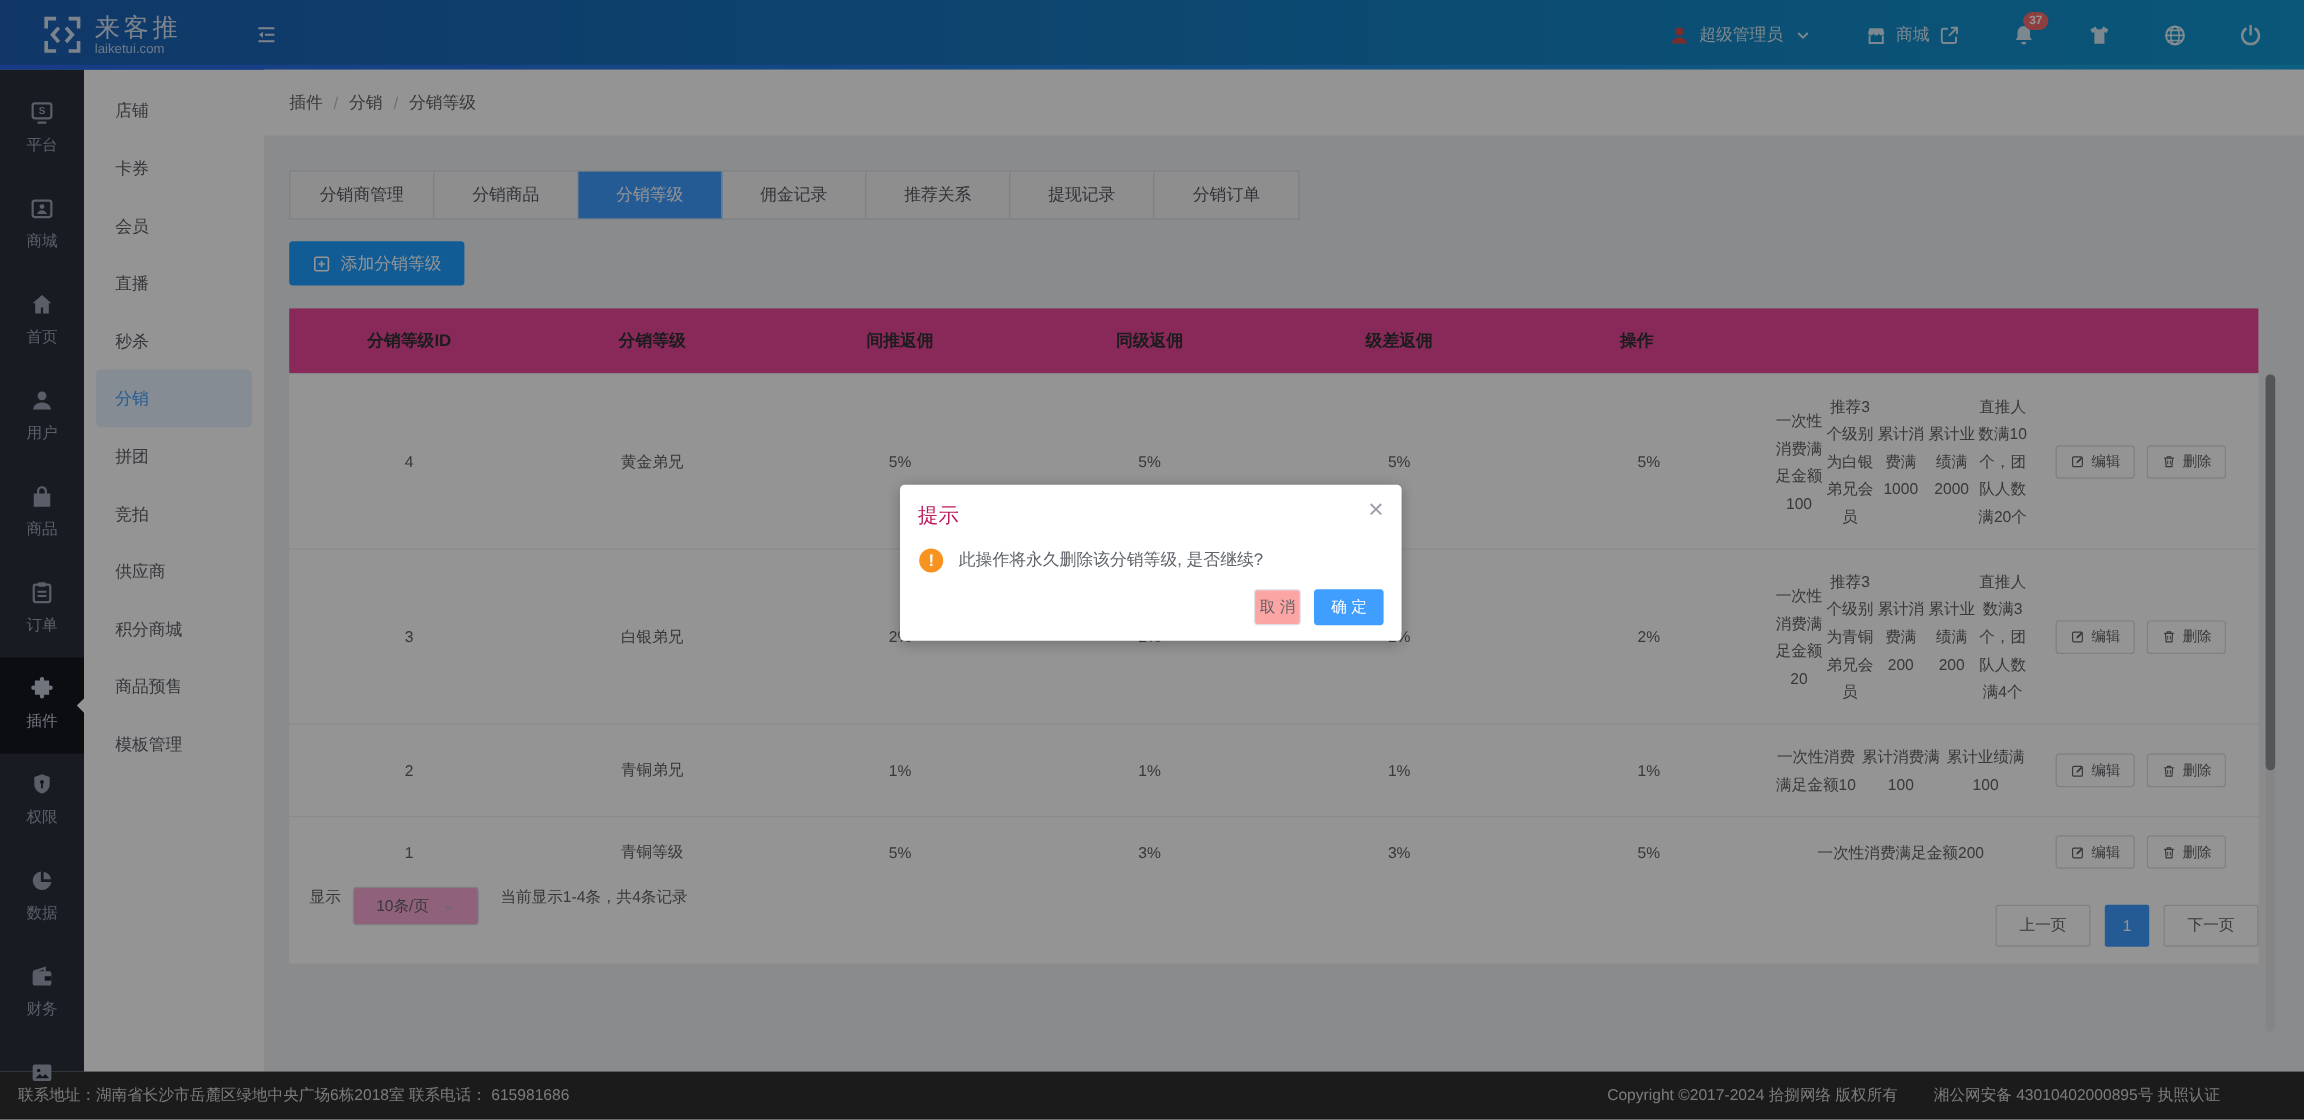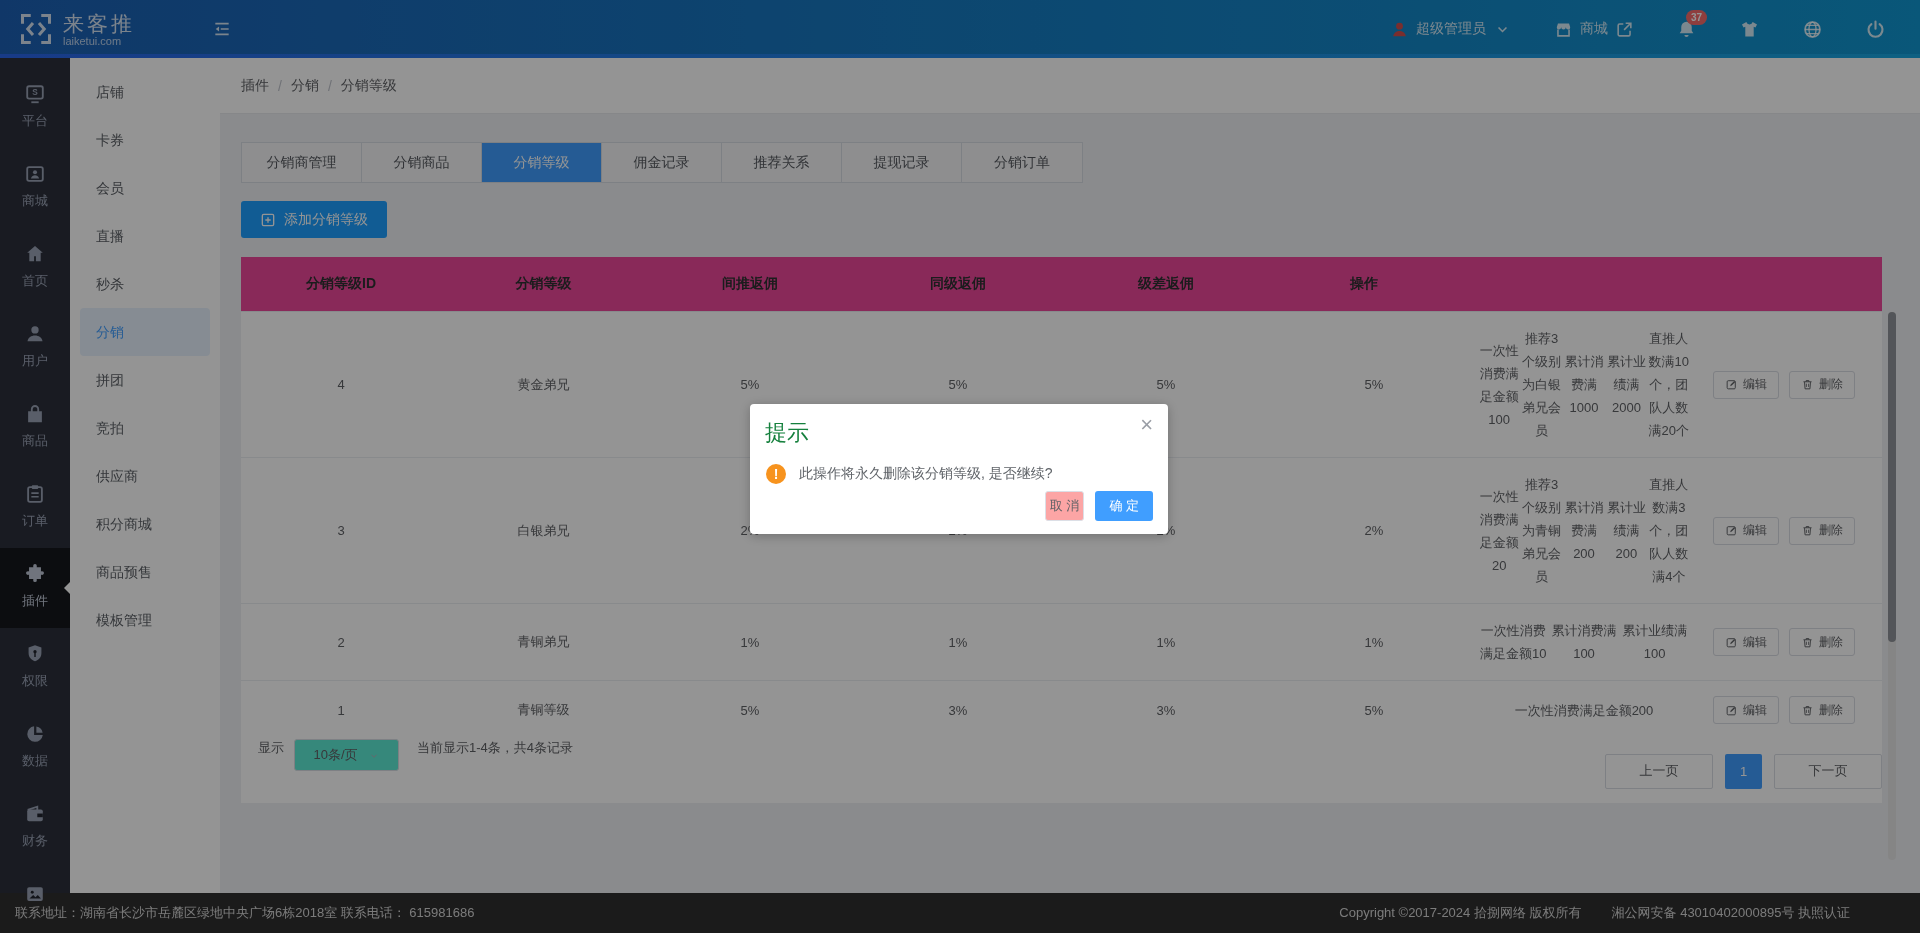--- a/index.html
+++ b/index.html
@@ -3,21 +3,21 @@
 <meta charset="utf-8">
 <style>
   *{margin:0;padding:0;box-sizing:border-box}
   html,body{width:1920px;height:933px;overflow:hidden;font-family:"Liberation Sans","DejaVu Sans",sans-serif;color:#606266}
   .app{position:relative;width:1920px;height:933px;background:#eef0f3;display:flex;flex-direction:column}
   .ico{display:inline-block;vertical-align:middle}
 
   
   .topbar{flex:0 0 58px;height:58px;background:linear-gradient(90deg,#1c60b4 0%,#1196d0 100%);display:flex;align-items:center;color:rgba(255,255,255,.82);position:relative}
   .topbar::after{content:'';position:absolute;left:0;right:0;bottom:0;height:4px;background:linear-gradient(90deg,#2a66e8,#19a6e0)}
-  .logo{display:flex;align-items:center;gap:9px;padding-left:18px;width:200px;cursor:pointer}
+  .logo{display:flex;align-items:center;gap:9px;padding-left:34px;width:200px;cursor:pointer}
   .logo .ico{width:36px;height:36px}
   .logo-title{font-size:21px;letter-spacing:3px;line-height:23px}
   .logo-sub{font-size:11px;opacity:.85;line-height:12px}
   .collapse-btn{margin-left:12px;cursor:pointer}
   .collapse-btn .ico{width:20px;height:20px}
   .topbar-right{margin-left:auto;display:flex;align-items:center;gap:42px;padding-right:34px;font-size:14px}
   .tb-group{display:flex;align-items:center;gap:7px;cursor:pointer}
   .tb-group .ico{width:19px;height:19px}
   .avatar-icon{color:#d05050 !important}
   .bell-wrap{position:relative;cursor:pointer}
@@ -60,39 +60,39 @@
   .c0{width:200px}.c1{width:205px}.c2{width:208px}.c3{width:208px}.c4{width:208px}.c5{width:208px}.c6{width:212px}.c7{width:188px}
   .trow{display:flex;border-top:1px solid #ebeef2;font-size:13px;color:#606266;padding:15px 0}
   .cond{justify-content:center}
   .cond div{width:186px;margin:0 auto;line-height:23px;text-align:center}
   .c7{gap:10px}
   .btn-mini{display:inline-flex;align-items:center;gap:5px;padding:0 11px;height:28px;border:1px solid #d9dce3;background:#fff;color:#606266;border-radius:3px;font-size:12px;cursor:pointer}
   .btn-mini .ico{width:13px;height:13px}
 
   
   .pager{display:flex;height:64px;padding-left:17px;font-size:13px}
-  .pg-select{width:105px;height:32px;border:1px solid #d9dce3;border-radius:3px;background:#5eead4;display:flex;align-items:center;justify-content:center;gap:10px;margin:0 10px;cursor:pointer}
+  .pg-select{width:105px;height:32px;border:1px solid #d9dce3;border-radius:3px;background:#f9a8d4;display:flex;align-items:center;justify-content:center;gap:10px;margin:0 10px;cursor:pointer}
   .pg-select .ico{width:12px;height:12px;color:#b0b3b9}
   .pg-summary{margin-left:8px}
   .pg-right{margin-left:auto;display:flex;align-items:center}
-  .pg-btn{width:108px;height:35px;border:1px solid #d9dce3;background:#fff;color:#606266;font-size:13px;border-radius:2px;cursor:pointer}
+  .pg-btn{width:79px;height:35px;border:1px solid #d9dce3;background:#fff;color:#606266;font-size:13px;border-radius:2px;cursor:pointer}
   .pg-page{width:37px;height:35px;border:none;background:#409eff;color:#fff;font-size:13px;border-radius:2px;margin:0 12px;cursor:pointer}
 
   
   .scrollbar{position:absolute;left:1888px;top:312px;width:8px;height:548px;background:#e6e6e6;border-radius:4px;z-index:5}
   .scroll-thumb{position:absolute;top:0;left:0;width:8px;height:330px;background:#909399;border-radius:4px}
 
   
   .footer{flex:0 0 40px;height:40px;background:#2f2f2f;color:#d4d4d4;font-size:13px;display:flex;align-items:center;justify-content:space-between;padding:0 70px 0 15px}
   .f-right{display:flex;gap:30px}
 
   
   .overlay{position:fixed;left:0;top:0;width:1920px;height:933px;background:rgba(0,0,0,.42);z-index:50}
   .modal{position:fixed;left:750px;top:404px;width:418px;height:130px;background:#fff;border-radius:4px;box-shadow:0 2px 12px rgba(0,0,0,.25);z-index:60;font-size:14px}
-  .modal-title{padding:14px 15px 0 15px;font-size:22px;color:#15803d}
+  .modal-title{padding:14px 15px 0 15px;font-size:17px;color:#be185d}
   .modal-close{position:absolute;right:15px;top:10px;font-size:22px;color:#9a9ea6;cursor:pointer;line-height:22px}
   .modal-body{display:flex;align-items:center;gap:13px;padding:16px 15px 0 16px}
   .warn-icon{width:20px;height:20px;border-radius:50%;background:#f7931e;color:#fff;font-weight:bold;font-size:14px;display:flex;align-items:center;justify-content:center;flex:0 0 20px}
   .modal-msg{color:#5f6368}
   .modal-footer{position:absolute;right:15px;bottom:13px;display:flex;gap:11px}
   .btn-cancel{height:30px;padding:0 4px;border:1px solid #dcdfe6;background:#fca5a5;color:#606266;border-radius:3px;font-size:13px;cursor:pointer}
   .btn-confirm{height:30px;padding:0 14px;border:none;background:#409eff;color:#fff;border-radius:3px;font-size:13px;cursor:pointer}
 </style>
 </head>
 <body>

